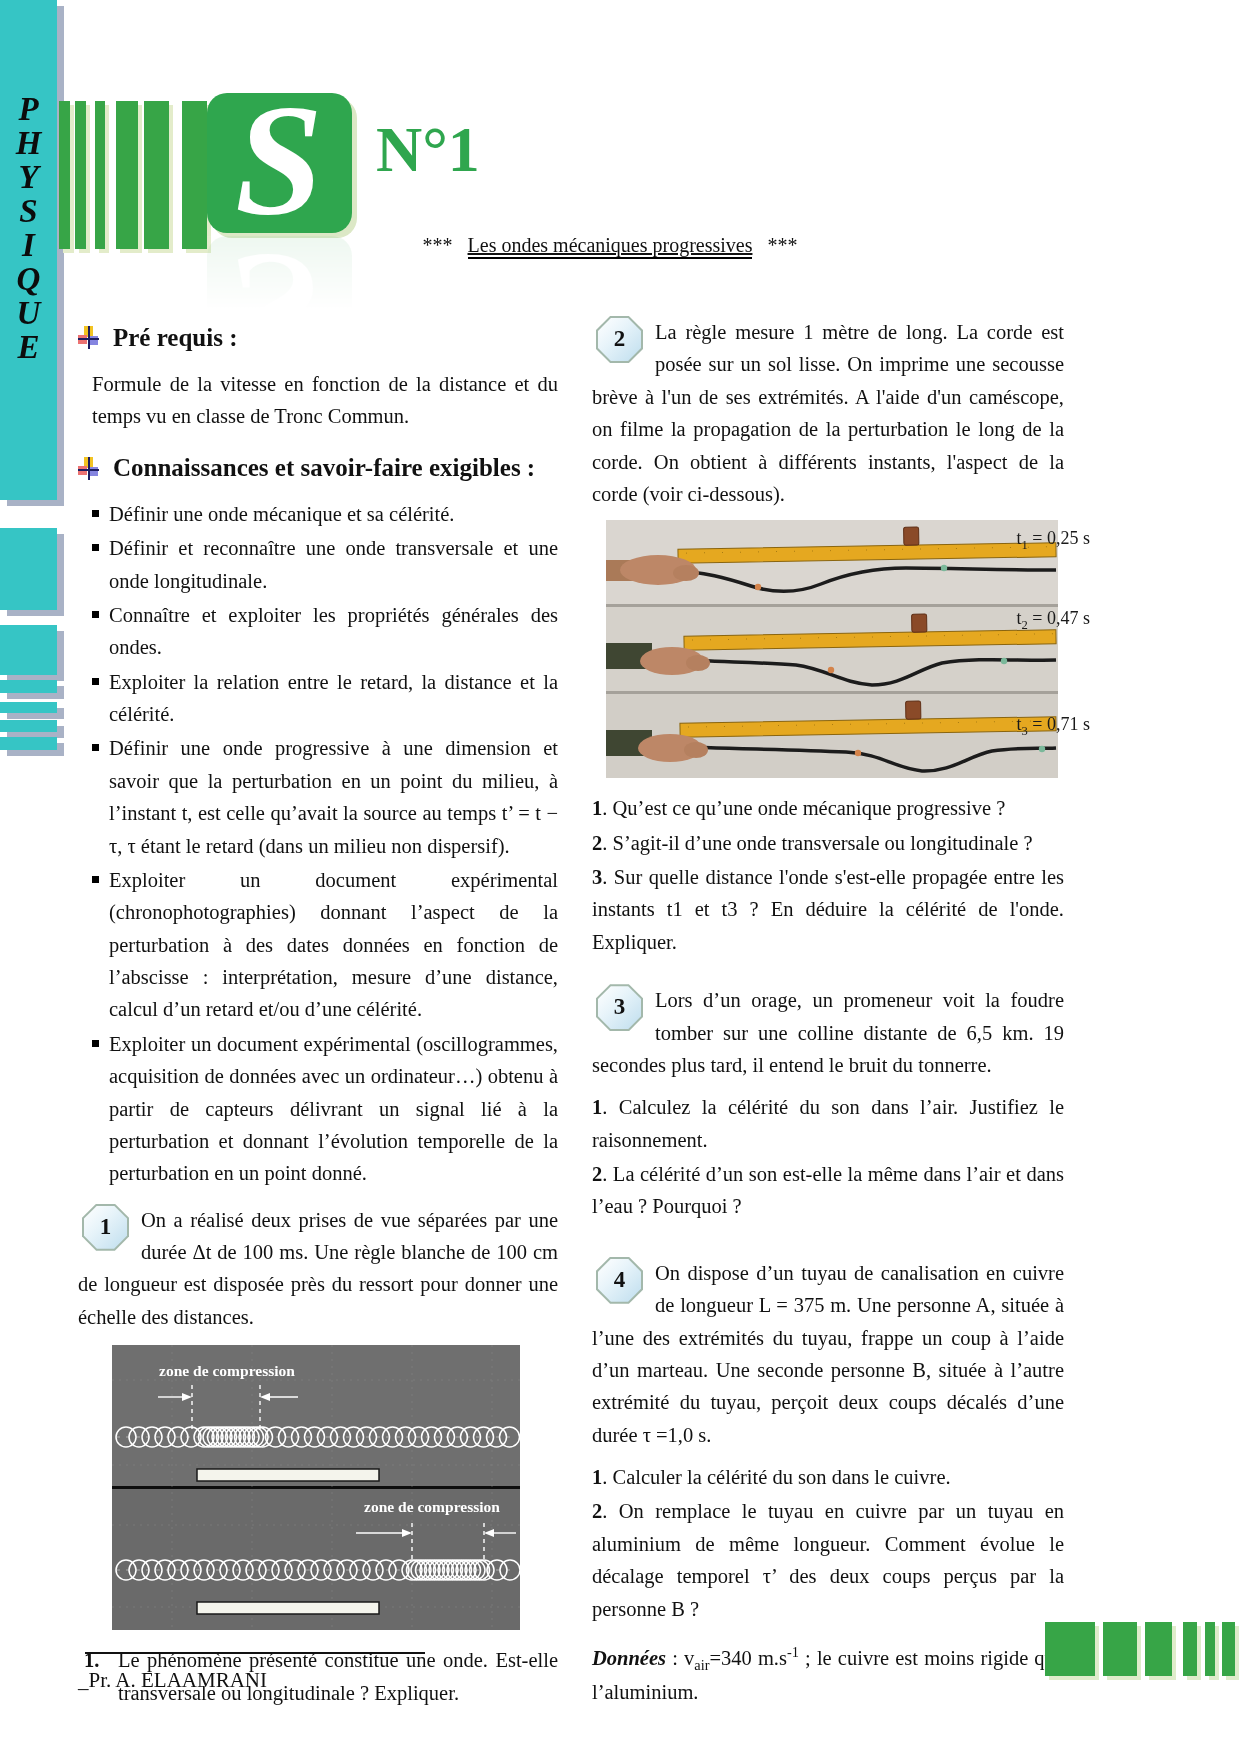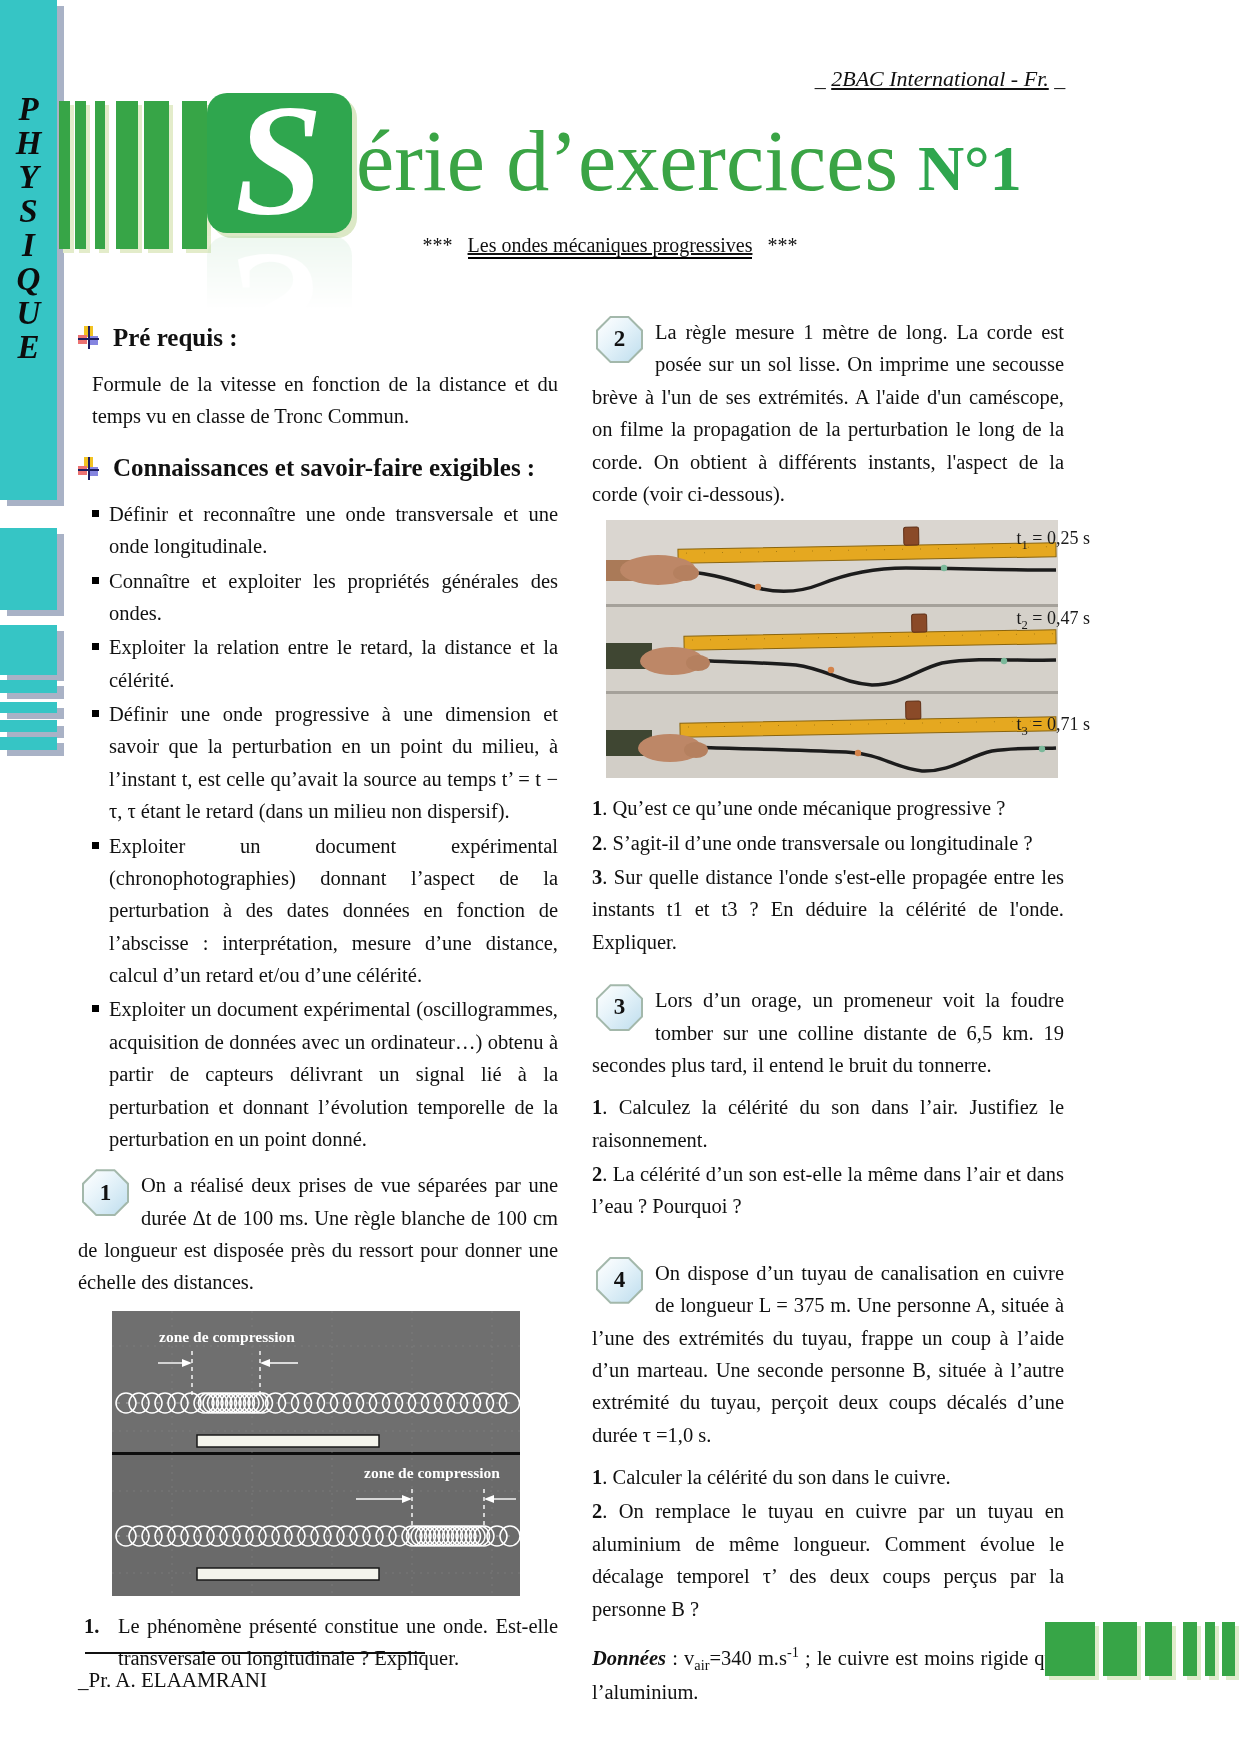--- a/index.html
+++ b/index.html
@@ -110,25 +110,20 @@
     <span>P</span>
     <span>H</span>
     <span>Y</span>
     <span>S</span>
     <span>I</span>
     <span>Q</span>
     <span>U</span>
     <span>E</span>
   </div>
 
-  <div class="hdr">
-    <span>_</span>
-    <span class="u">2BAC  International - Fr.</span>
-    <span>_</span>
-  </div>
 
   <div class="barcode-top">
     <div class="bar" style="width:11px"></div>
       <div style="width:5px"></div>
     <div class="bar" style="width:11px"></div>
       <div style="width:9px"></div>
     <div class="bar" style="width:10px"></div>
       <div style="width:11px"></div>
     <div class="bar" style="width:22px"></div>
       <div style="width:6px"></div>
@@ -139,21 +134,20 @@
   <div class="logo-square">
     <span class="big-s">S</span>
   </div>
   <div class="logo-reflect">
     <div class="mir">
         <span>S</span>
       </div>
     <div class="fade"></div>
   </div>
   <div class="title-line">
-    <span class="title-rest">érie d’exercices</span>
     <span class="title-no">N°1</span>
   </div>
   <div class="subtitle">
     <span>***</span>
     <span class="u">Les ondes mécaniques progressives</span>
     <span>***</span>
   </div>
 
   <div class="col col-left">
 
@@ -173,20 +167,21 @@
       <span class="bul-icon">
         <span class="sq-y"></span>
           <span class="sq-r"></span>
           <span class="sq-b"></span>
           <span class="cv"></span>
           <span class="ch"></span>
       </span>
       <span>Connaissances et savoir-faire exigibles :</span>
     </div>
     <ul class="skills">
+      <li><span class="sqb"></span><span>Définir une onde mécanique et sa célérité.</span></li>
       <li><span class="sqb"></span><span>Définir et reconnaître une onde transversale et une onde longitudinale.</span></li>
       <li><span class="sqb"></span><span>Connaître et exploiter les propriétés générales des ondes.</span></li>
       <li><span class="sqb"></span><span>Exploiter la relation entre le retard, la distance et la célérité.</span></li>
       <li><span class="sqb"></span><span>Définir une onde progressive à une dimension et savoir que la perturbation en un point du milieu, à l’instant t, est celle qu’avait la source au temps t’ = t − τ, τ étant le retard (dans un milieu non dispersif).</span></li>
       <li><span class="sqb"></span><span>Exploiter un document expérimental (chronophotographies) donnant l’aspect de la perturbation à des dates données en fonction de l’abscisse : interprétation, mesure d’une distance, calcul d’un retard et/ou d’une célérité.</span></li>
       <li><span class="sqb"></span><span>Exploiter un document expérimental (oscillogrammes, acquisition de données avec un ordinateur…) obtenu à partir de capteurs délivrant un signal lié à la perturbation et donnant l’évolution temporelle de la perturbation en un point donné.</span></li>
     </ul>
 
 
     <div class="ex-block" style="margin-top:14px">

